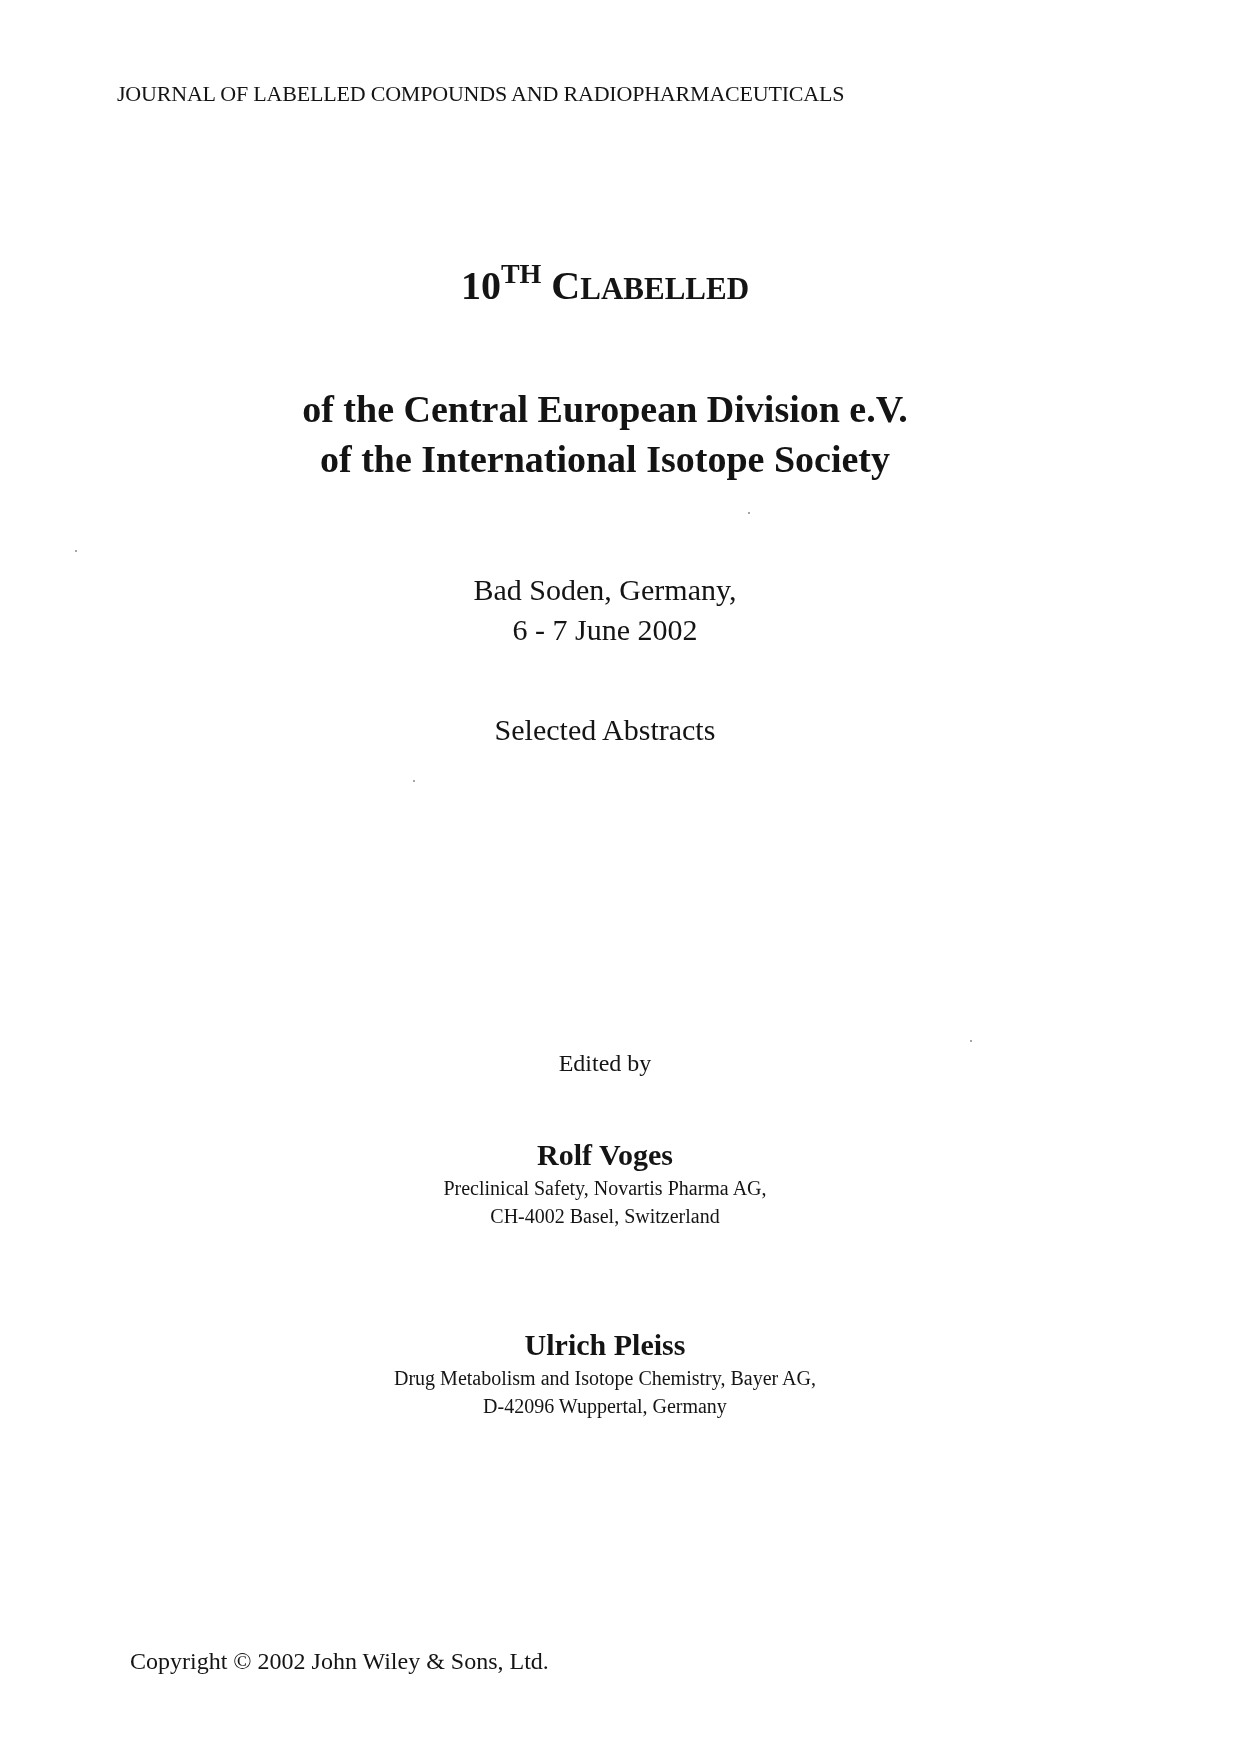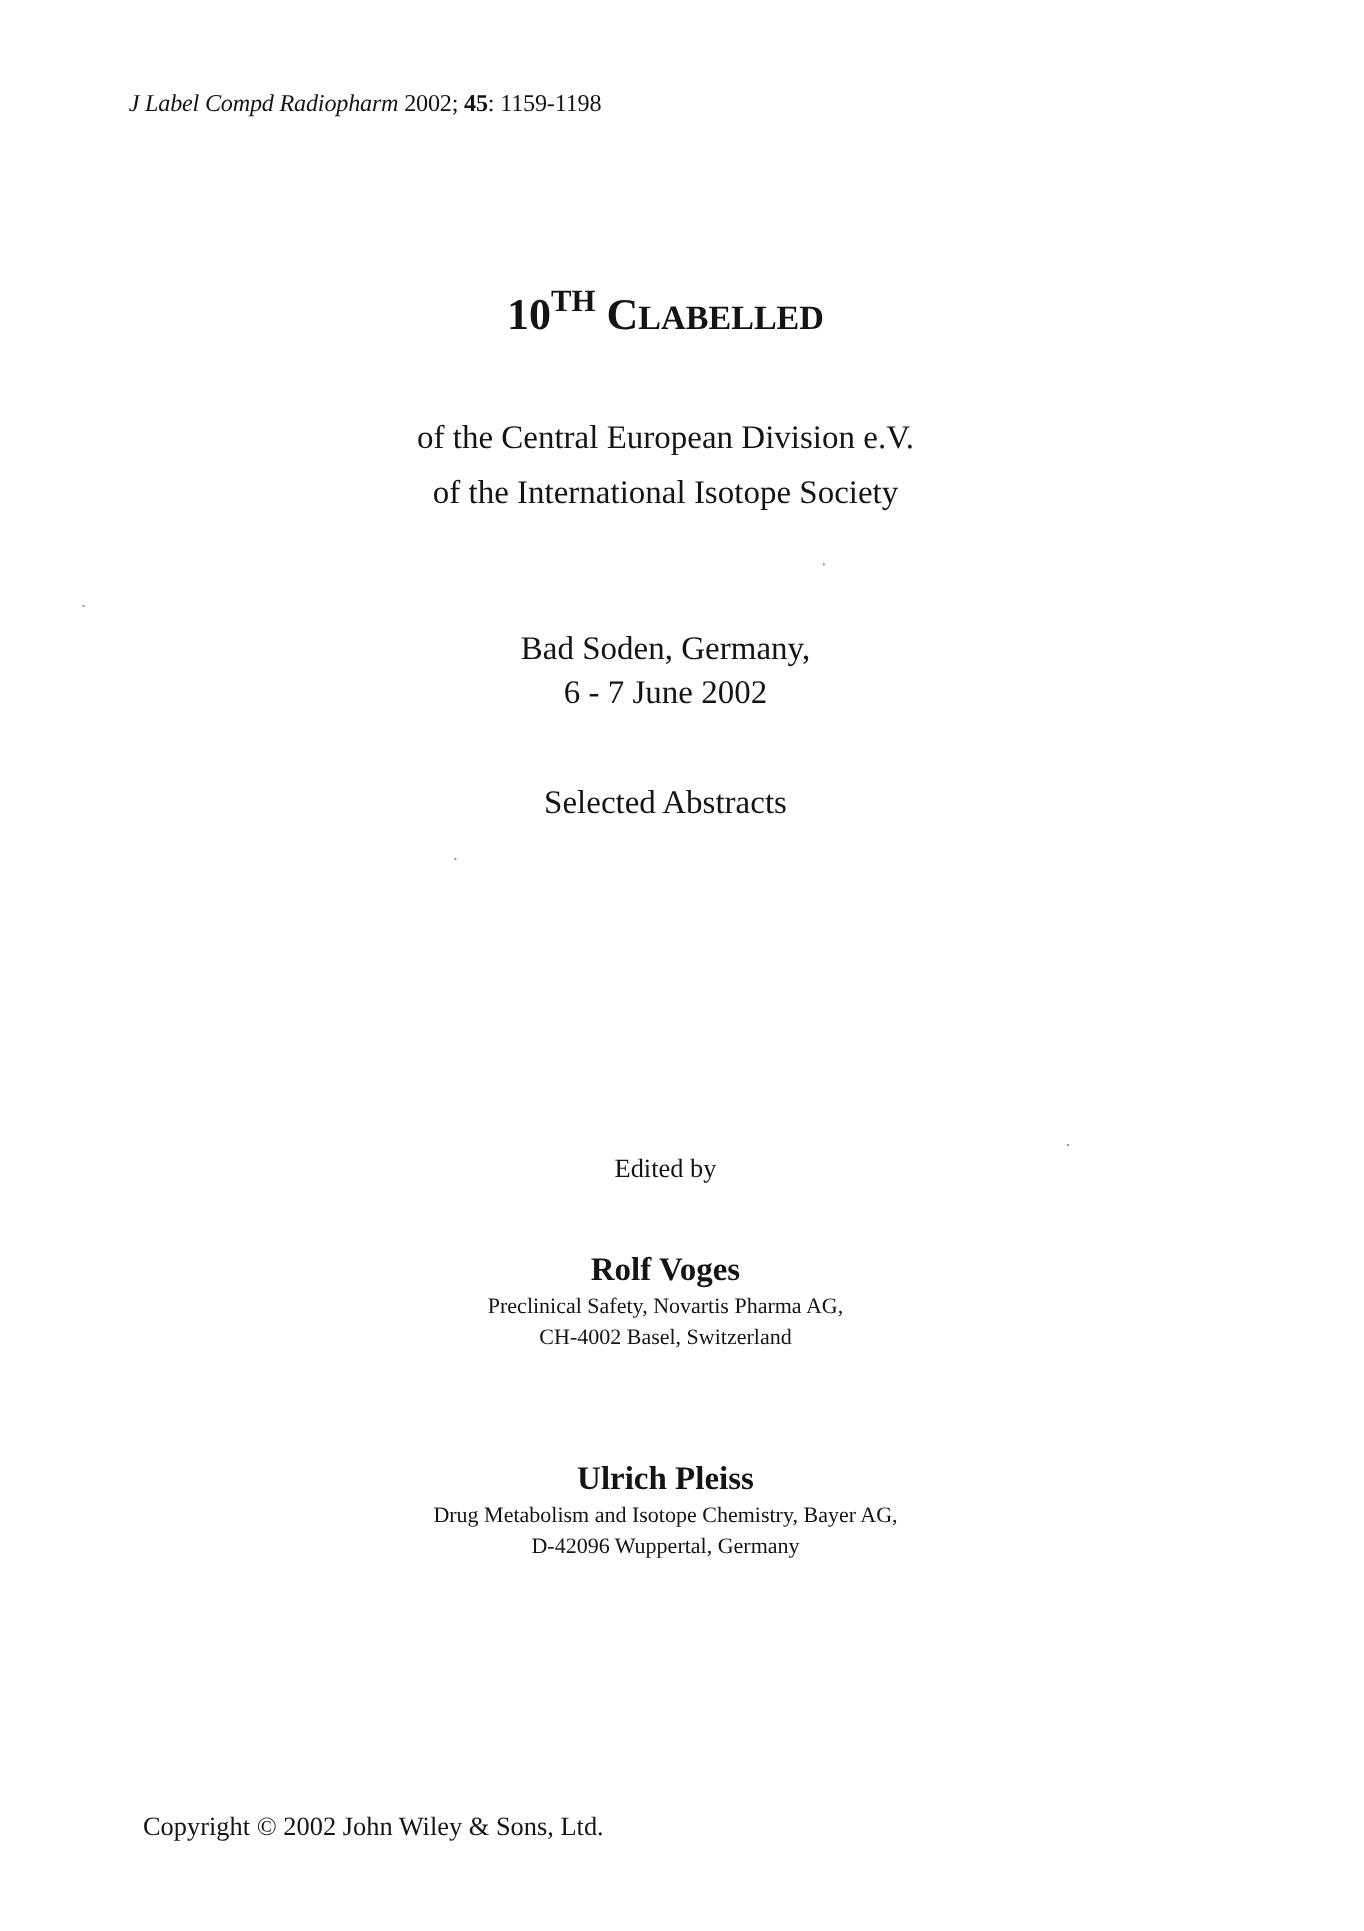--- a/index.html
+++ b/index.html
@@ -40,23 +40,23 @@
     }
     .conf-title sup {
       font-size: 28px;
       vertical-align: 16px;
       line-height: 0;
     }
     .conf-title .sc-big { font-size: 40px; }
     .conf-title .sc-small { font-size: 31px; }
 
     .subtitle {
-      top: 373px;
-      font-weight: normal;
-      font-size: 30px;
+      top: 384px;
+      font-weight: bold;
+      font-size: 38px;
       line-height: 50px;
     }
     .location {
       top: 570px;
       font-size: 30px;
       line-height: 40px;
     }
     .selected {
       top: 710px;
       font-size: 30px;
@@ -91,25 +91,21 @@
       width: 2px;
       height: 2px;
       background: #888;
       border-radius: 50%;
     }
   </style>
 </head>
 <body>
 
 <div class="abs journal-header">
-  <div class="line">
-    <span class="it">J  Label Compd  Radiopharm</span>
-    <span>2002;</span>
-    <span class="b">45</span><span>: 1159-1198</span>
-  </div>
+  <div class="line">JOURNAL OF LABELLED COMPOUNDS AND RADIOPHARMACEUTICALS</div>
 </div>
 
 <div class="abs center-block conf-title">
   <span>10</span><sup>TH</sup>
   <span class="sc-big">C</span><span class="sc-small">LABELLED</span>
 </div>
 
 <div class="abs center-block subtitle">
   <div>of the Central European Division e.V.</div>
   <div>of the International Isotope Society</div>

